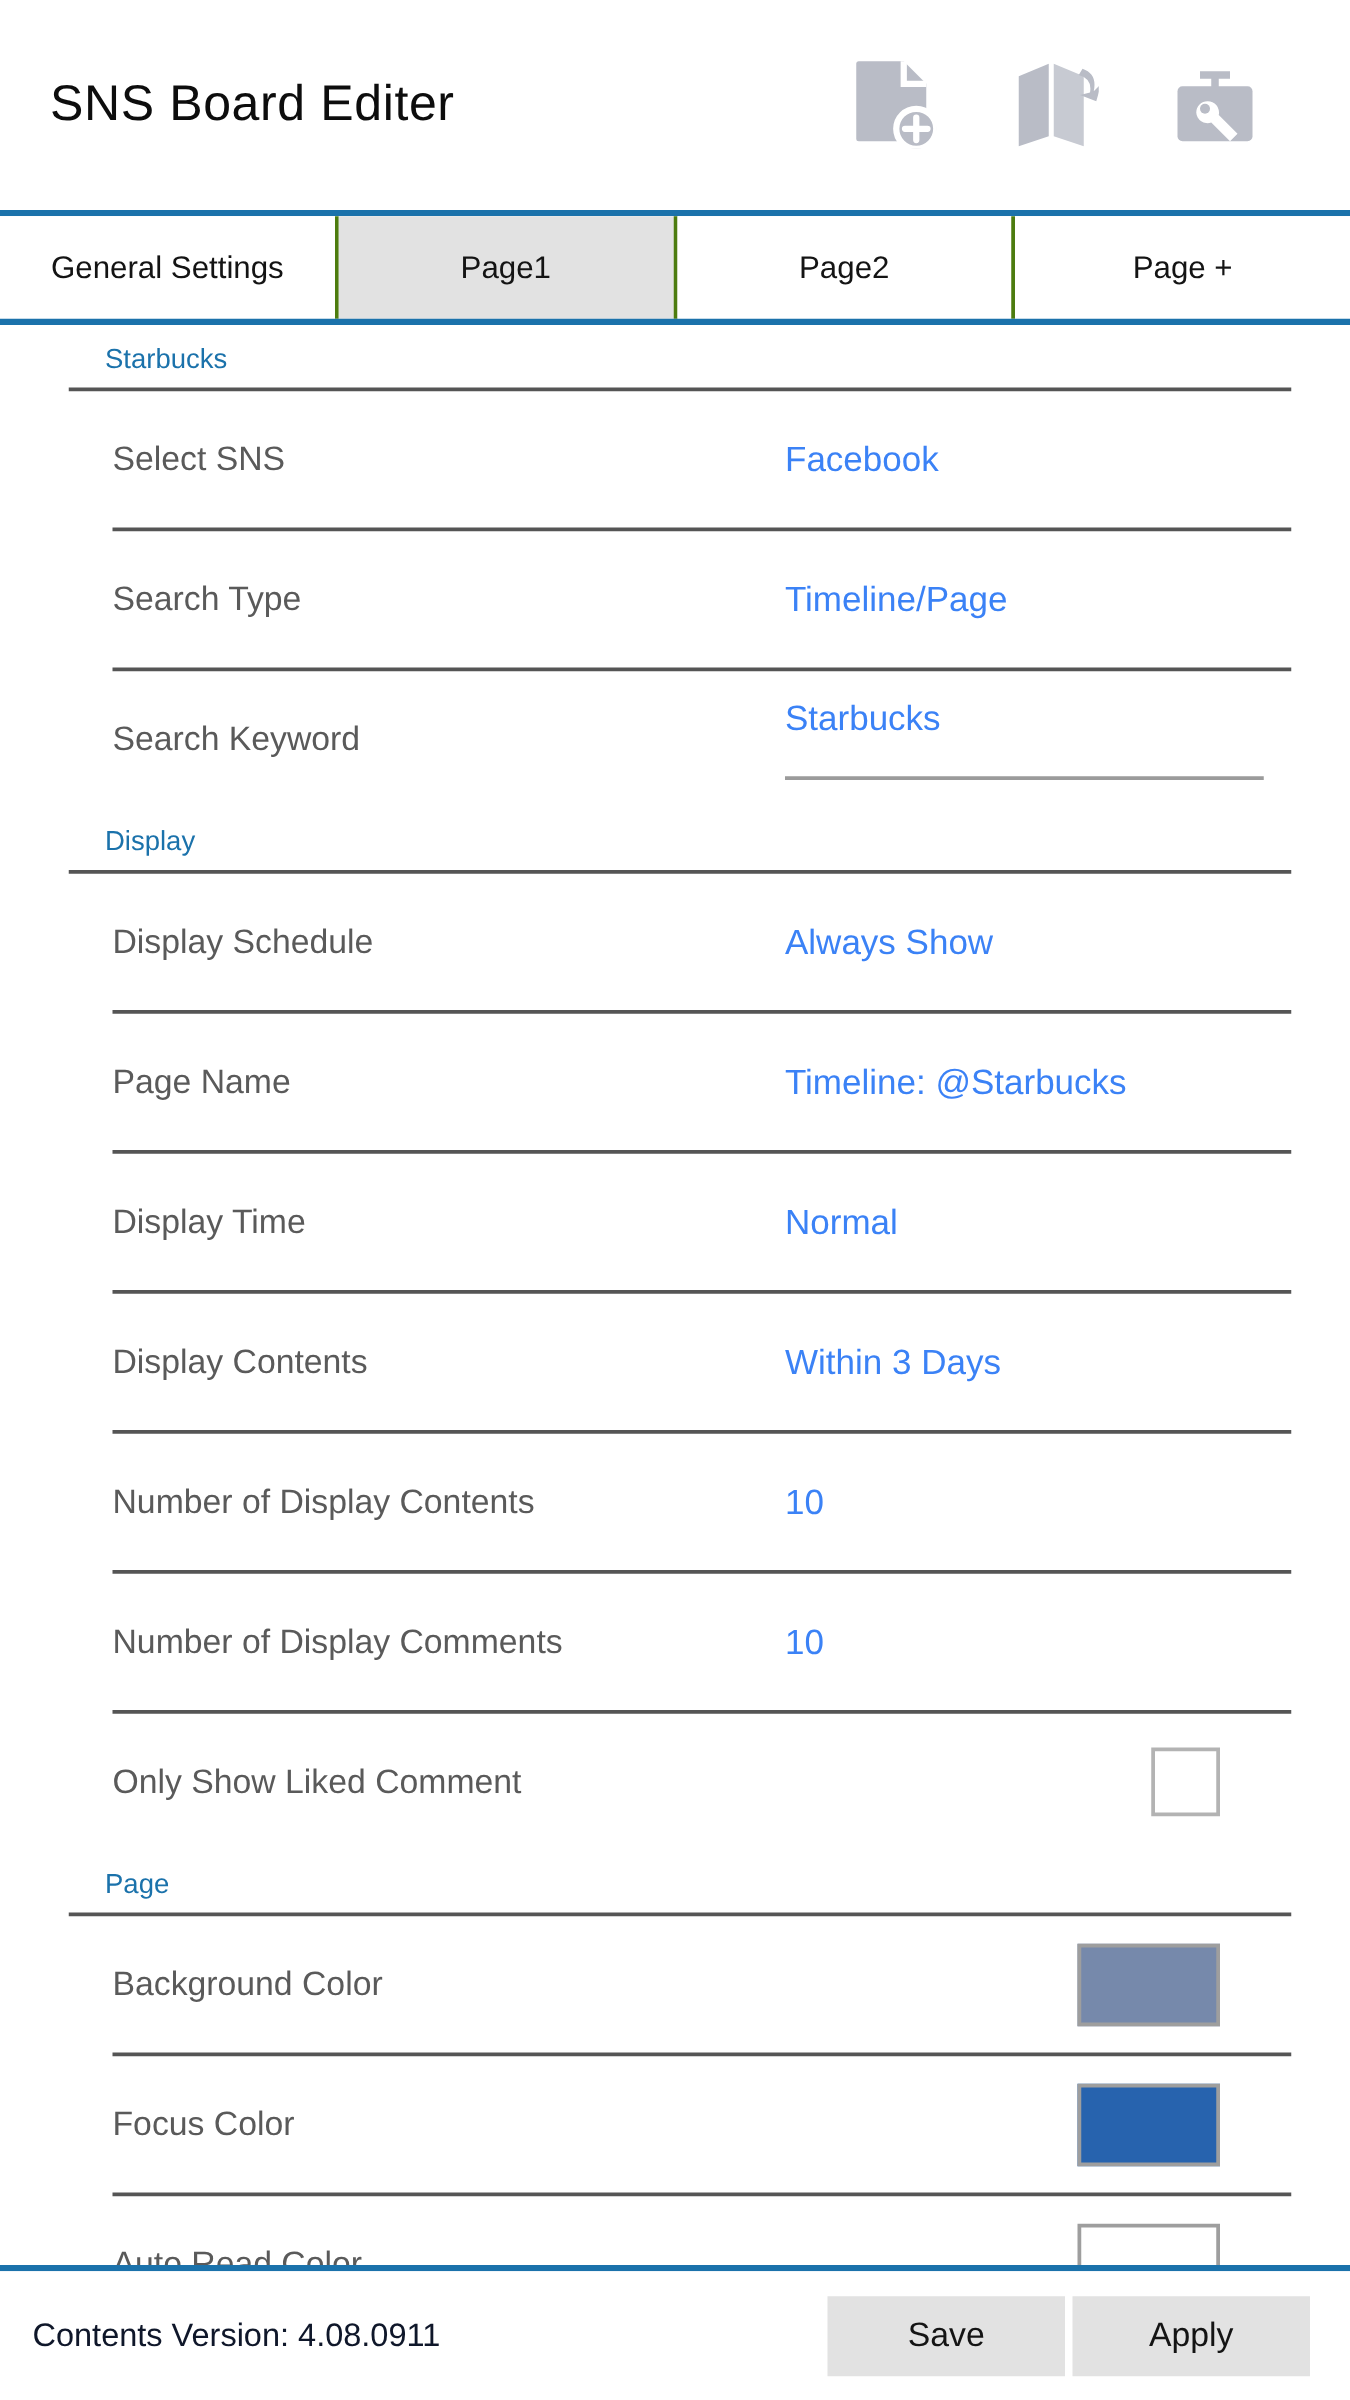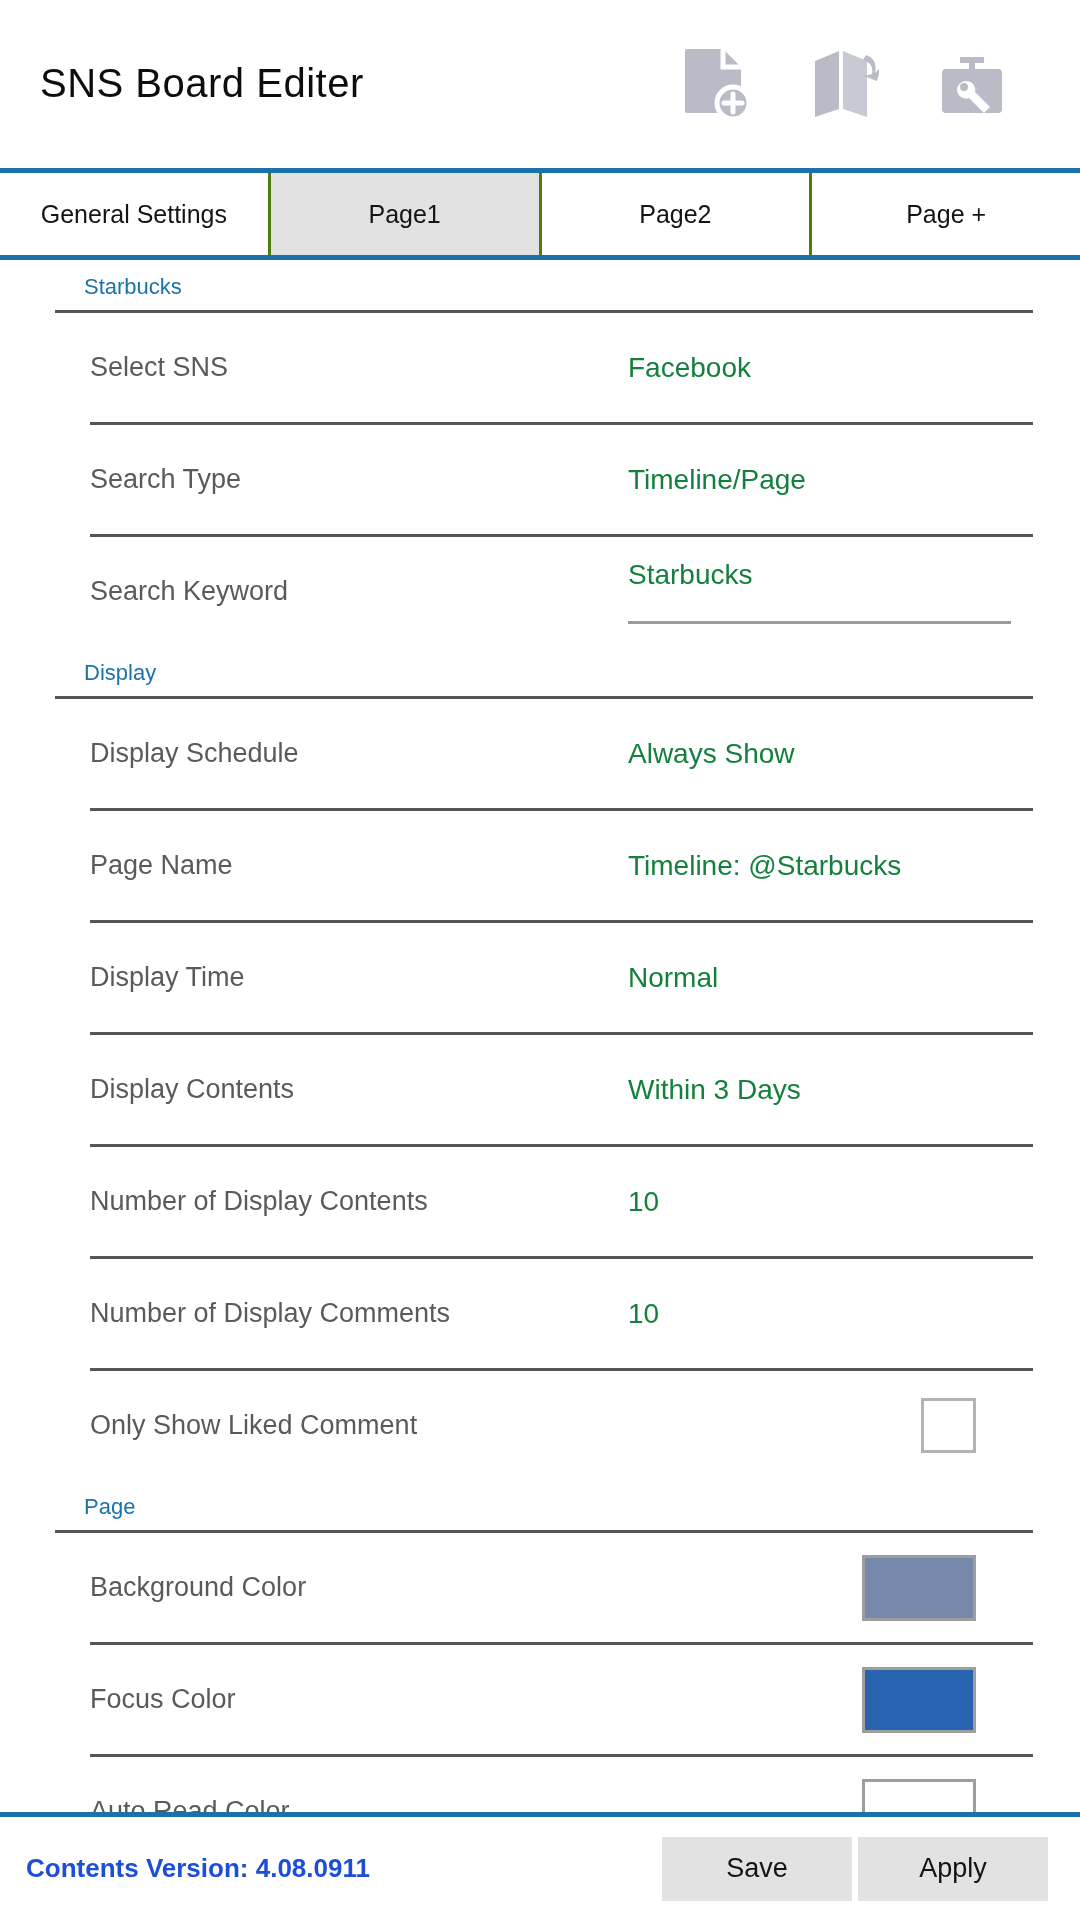--- a/index.html
+++ b/index.html
@@ -126,21 +126,21 @@
   .row-label {
     font-size: 27px;
     color: #5a5a5a;
     white-space: nowrap;
     flex: 0 0 auto;
   }
   .row-value {
     position: absolute;
     left: 628px;
     font-size: 28px;
-    color: #15803d;
+    color: #3b82f6;
     white-space: nowrap;
   }
   .row-value.underlined {
     border-bottom: 3px solid #9b9b9b;
     padding-bottom: 30px;
     width: 383px;
   }
 
   .checkbox {
     position: absolute;
@@ -172,23 +172,22 @@
     top: 1817px; left: 0;
     width: 1080px;
     height: 103px;
     background: #ffffff;
     display: flex;
     align-items: center;
     padding: 0 32px 0 26px;
   }
   .version-text {
     font-size: 26px;
-    color: #1d4ed8;
-    white-space: nowrap;
-    font-weight: bold;
+    color: #0f172a;
+    white-space: nowrap;
   }
   .footer-buttons {
     margin-left: auto;
     display: flex;
     gap: 6px;
   }
   .footer-btn {
     width: 190px;
     height: 64px;
     background: #e2e2e2;

